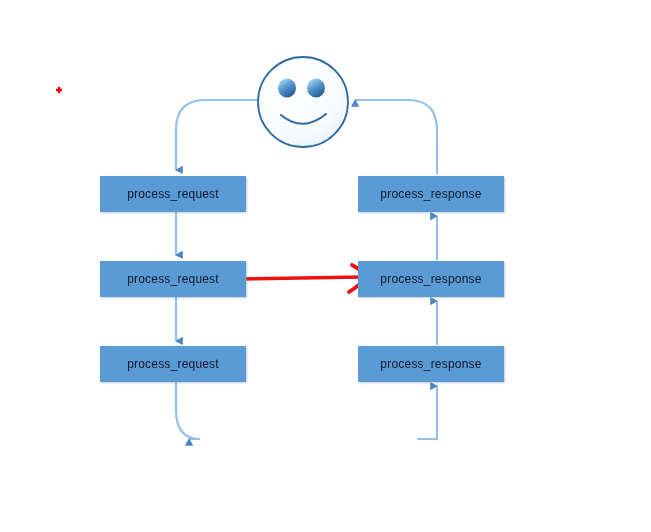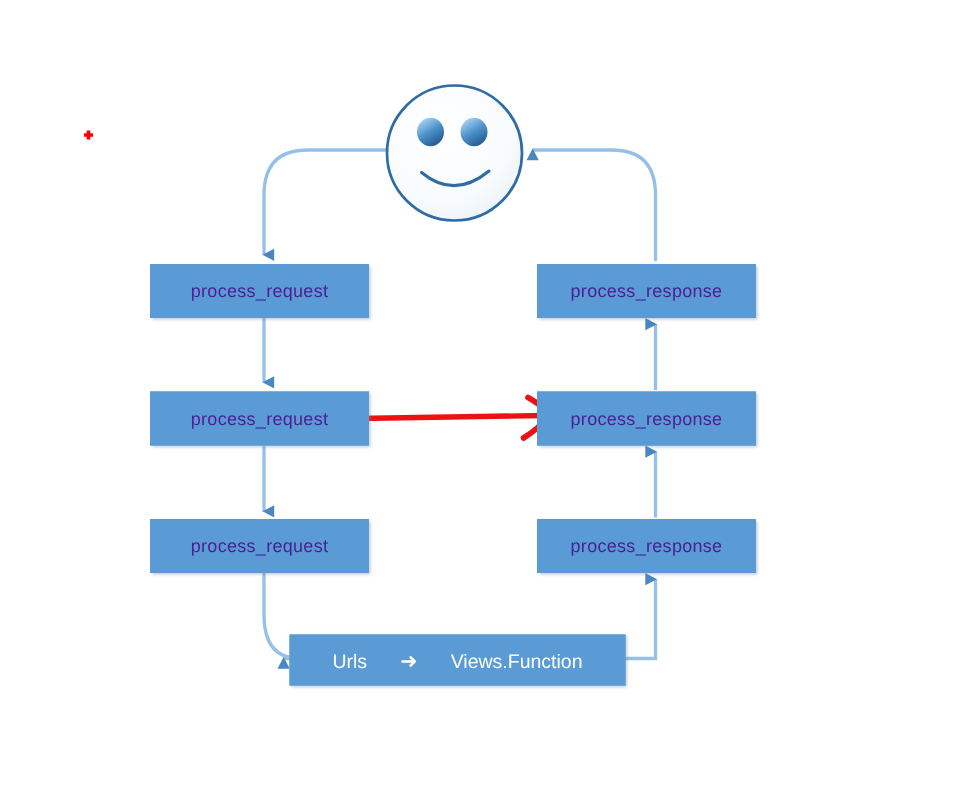--- a/index.html
+++ b/index.html
@@ -24,21 +24,21 @@
     position: absolute;
     left: 0; top: 0;
     width: 651px;
     height: 532px;
   }
   .node-box {
     position: absolute;
     background: #5B9BD5;
     border: 1px solid #5B9BD5;
     box-shadow: 1px 1px 2px rgba(120,140,160,0.45);
-    color: #4c1d95;
+    color: #0f172a;
     font-size: 12px;
     letter-spacing: 0.2px;
     display: flex;
     align-items: center;
     justify-content: center;
     box-sizing: border-box;
   }
   .urls-box {
     position: absolute;
     background: #5B9BD5;
@@ -138,19 +138,14 @@
   </div>
 
   <div class="node-box" style="left:358px; top:261px; width:146px; height:36px;">
     <span>process_response</span>
   </div>
 
   <div class="node-box" style="left:358px; top:346px; width:146px; height:36px;">
     <span>process_response</span>
   </div>
 
-  <div class="urls-box" style="left:193px; top:423px; width:224px; height:34px;">
-    <span>Urls</span>
-    <span class="glyph">➜</span>
-    <span>Views.Function</span>
-  </div>
 
 </div>
 
 </body></html>

